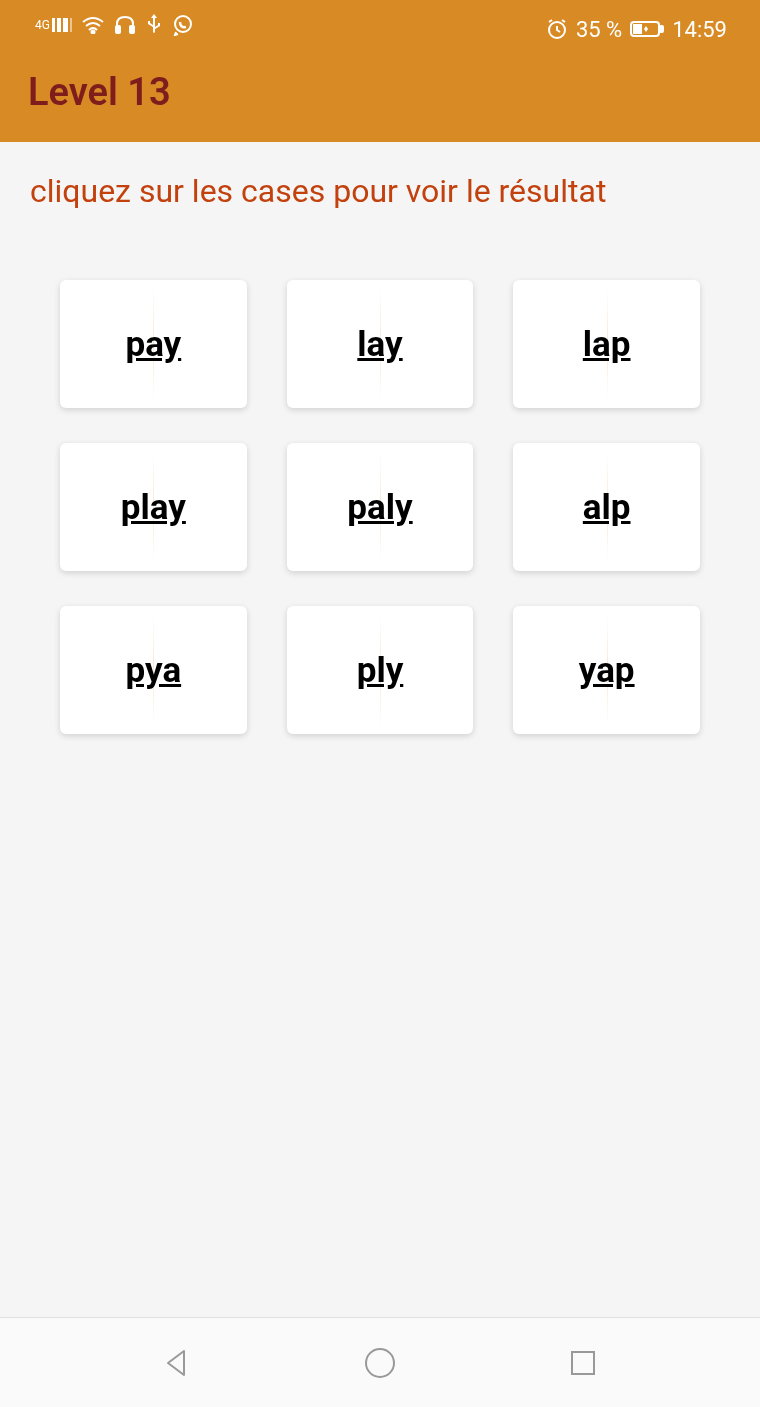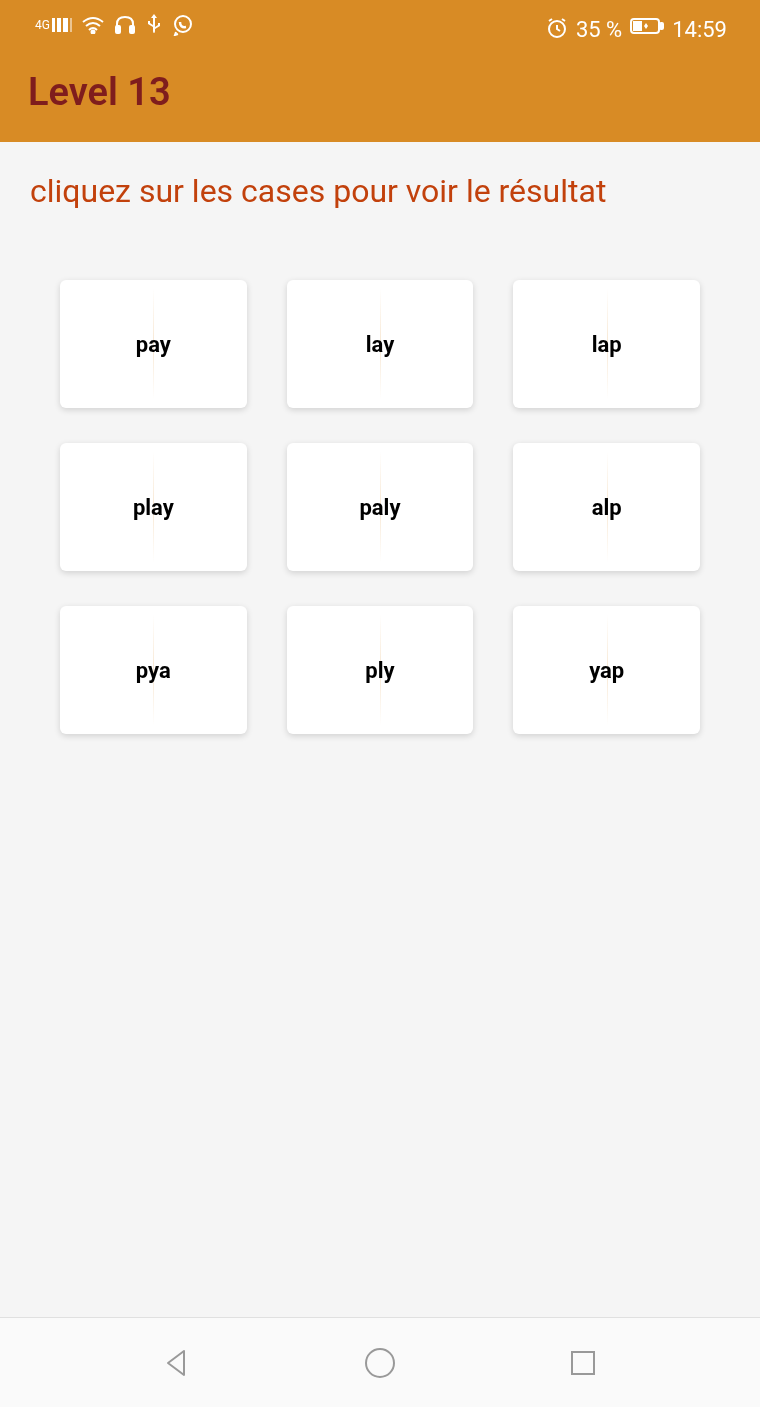--- a/index.html
+++ b/index.html
@@ -31,21 +31,21 @@
       align-items: center;
       gap: 10px;
       font-size: 16px;
     }
     .status-left span {
       display: inline-flex;
       align-items: center;
     }
     .status-right {
       display: flex;
-      align-items: flex-start;
+      align-items: center;
       gap: 8px;
       font-size: 22px;
       margin-top: 8px;
     }
     .app-bar {
       background: #d88b25;
       padding: 20px 28px 28px;
       color: #7f1d1d;
     }
     .app-title {
@@ -81,25 +81,26 @@
     .card::before {
       content: '';
       position: absolute;
       left: 50%;
       top: 8px;
       bottom: 8px;
       width: 1px;
       background: linear-gradient(to bottom, transparent, rgba(218,139,37,0.2), transparent);
     }
     .card-text {
-      font-size: 22px;
+      font-size: 35px;
       font-weight: 700;
       color: #000;
       position: relative;
       z-index: 1;
+      text-decoration: underline;
     }
     .nav-bar {
       height: 90px;
       background: #fafafa;
       display: flex;
       justify-content: space-evenly;
       align-items: center;
       border-top: 1px solid #e0e0e0;
     }
     .nav-btn {

